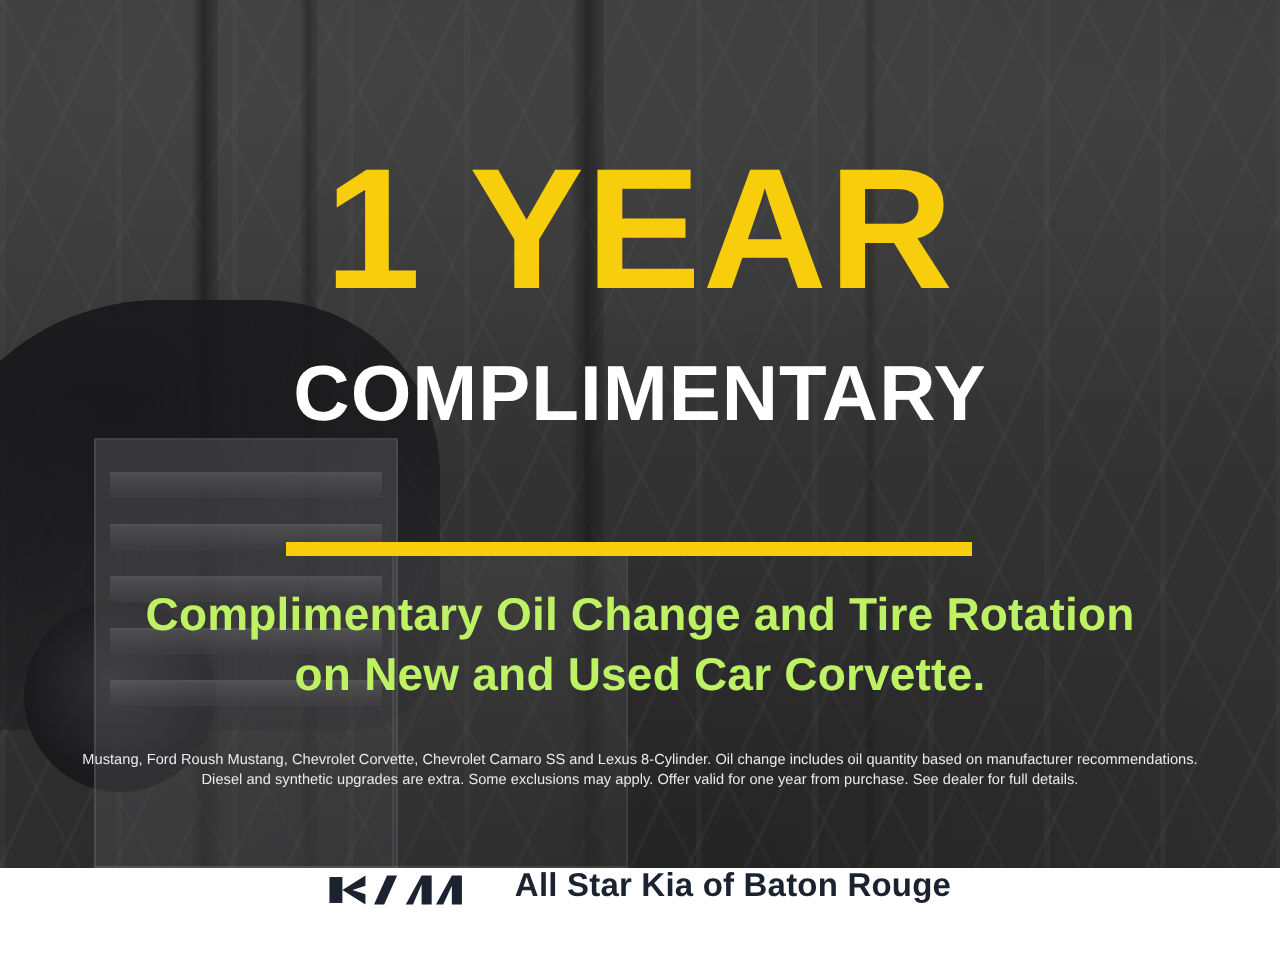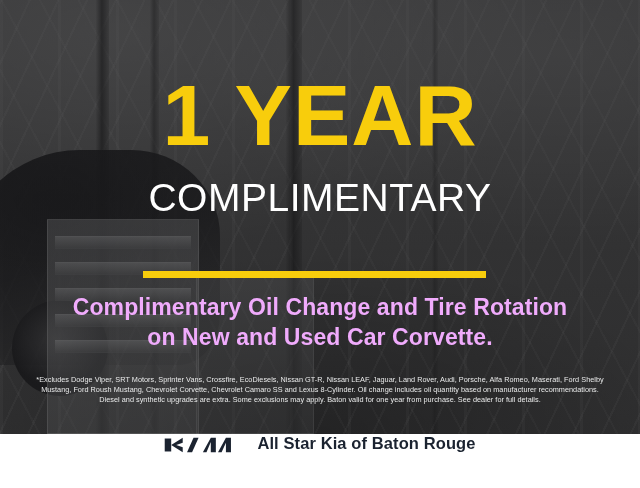--- a/index.html
+++ b/index.html
@@ -124,21 +124,21 @@
     letter-spacing:1px;
     color:#f8cd0c;
     white-space:nowrap;
   }
 
   .headline-sub1,
   .headline-sub2 {
     position:absolute;
     left:0; right:0;
     color:#ffffff;
-    font-weight:normal;
+    font-weight:bold;
     white-space:nowrap;
   }
   .headline-sub1 {
     top:178px;
     font-size:39px;
     line-height:40px;
     letter-spacing:0.5px;
   }
   .headline-sub2 {
     top:220px;
@@ -150,21 +150,21 @@
   .rule {
     position:absolute;
     left:143px; top:271px;
     width:343px; height:7px;
     background:#f8cd0c;
   }
 
   .tagline {
     position:absolute;
     left:0; right:0; top:292px;
-    color:#f0abfc;
+    color:#bef264;
     font-size:23px;
     line-height:30px;
     font-weight:bold;
     letter-spacing:0.1px;
   }
 
   
   .disclaimer {
     position:absolute;
     left:14px; right:14px; top:375px;
@@ -232,23 +232,22 @@
 
 
       <div class="rule"></div>
 
       <div class="tagline">
         <div>Complimentary Oil Change and Tire Rotation</div>
         <div>on New and Used Car Corvette.</div>
       </div>
 
       <div class="disclaimer">
-        <div>*Excludes Dodge Viper, SRT Motors, Sprinter Vans, Crossfire, EcoDiesels, Nissan GT-R, Nissan LEAF, Jaguar, Land Rover, Audi, Porsche, Alfa Romeo, Maserati, Ford Shelby</div>
         <div>Mustang, Ford Roush Mustang, Chevrolet Corvette, Chevrolet Camaro SS and Lexus 8-Cylinder. Oil change includes oil quantity based on manufacturer recommendations.</div>
-        <div>Diesel and synthetic upgrades are extra. Some exclusions may apply. Baton valid for one year from purchase. See dealer for full details.</div>
+        <div>Diesel and synthetic upgrades are extra. Some exclusions may apply. Offer valid for one year from purchase. See dealer for full details.</div>
       </div>
     </div>
   </div>
 
   <div class="footer">
     <span class="kia-logo">
       <svg width="72" height="22" viewBox="0 0 200 60" aria-hidden="true">
         <g fill="#1b2330">
 
           <path d="M2 12 H20 V48 H2 Z"></path>

